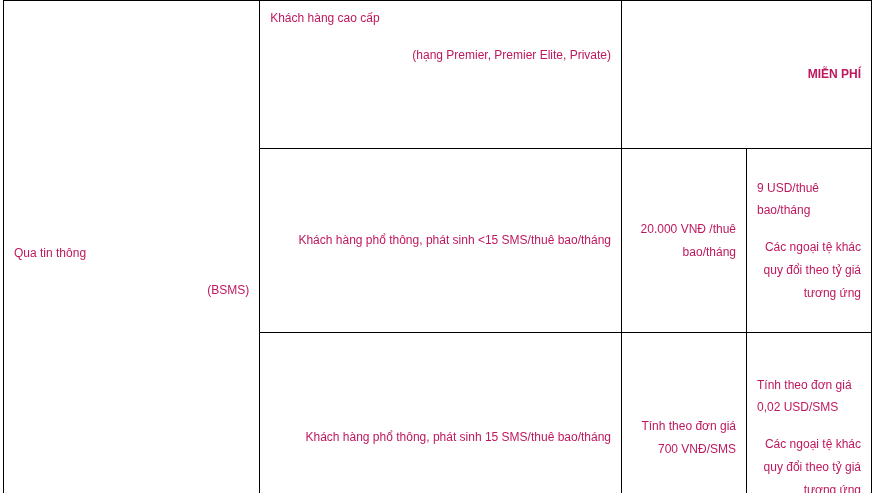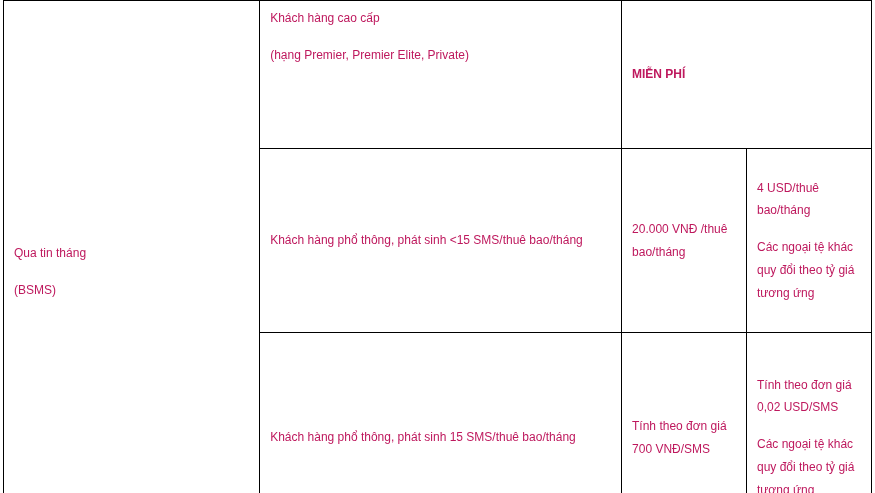--- a/index.html
+++ b/index.html
@@ -53,20 +53,21 @@
   }
   td.col-fee-usd {
     width: 230px;
     padding-left: 12px;
   }
   .cell-lines p {
     margin: 0 0 14px 0;
   }
   .cell-lines p:last-child {
     margin-bottom: 0;
+    text-align: right;
   }
   .row-premium td.col-customer {
     padding-top: 6px;
     vertical-align: top;
   }
   .row-premium td.col-fee-vnd {
     vertical-align: middle;
     font-weight: bold;
   }
   .tall-1 { height: 133px; }
@@ -77,21 +78,21 @@
 <body>
 
 <div class="page">
 
   <table class="fee-table">
     <tbody>
 
       <tr class="row-premium">
         <td class="col-channel" rowspan="3">
           <div class="cell-lines">
-            <p> Qua tin tháng</p>
+            <p> Qua tin thông</p>
             <p>(BSMS)</p>
           </div>
         </td>
         <td class="col-customer tall-1">
           <div class="cell-lines">
             <p>Khách hàng cao cấp</p>
             <p> (hạng Premier, Premier Elite, Private)</p>
           </div>
         </td>
         <td class="col-fee-vnd" colspan="2">
@@ -107,21 +108,21 @@
             <p> Khách hàng phổ thông, phát sinh &lt;15 SMS/thuê bao/tháng</p>
           </div>
         </td>
         <td class="col-fee-vnd">
           <div class="cell-lines">
             <p>20.000 VNĐ /thuê bao/tháng</p>
           </div>
         </td>
         <td class="col-fee-usd">
           <div class="cell-lines">
-            <p>4 USD/thuê bao/tháng</p>
+            <p>9 USD/thuê bao/tháng</p>
             <p>Các ngoại tệ khác quy đổi theo tỷ giá tương ứng</p>
           </div>
         </td>
       </tr>
 
       <tr>
         <td class="col-customer tall-3">
           <div class="cell-lines">
             <p> Khách hàng phổ thông, phát sinh 15 SMS/thuê bao/tháng</p>
           </div>

